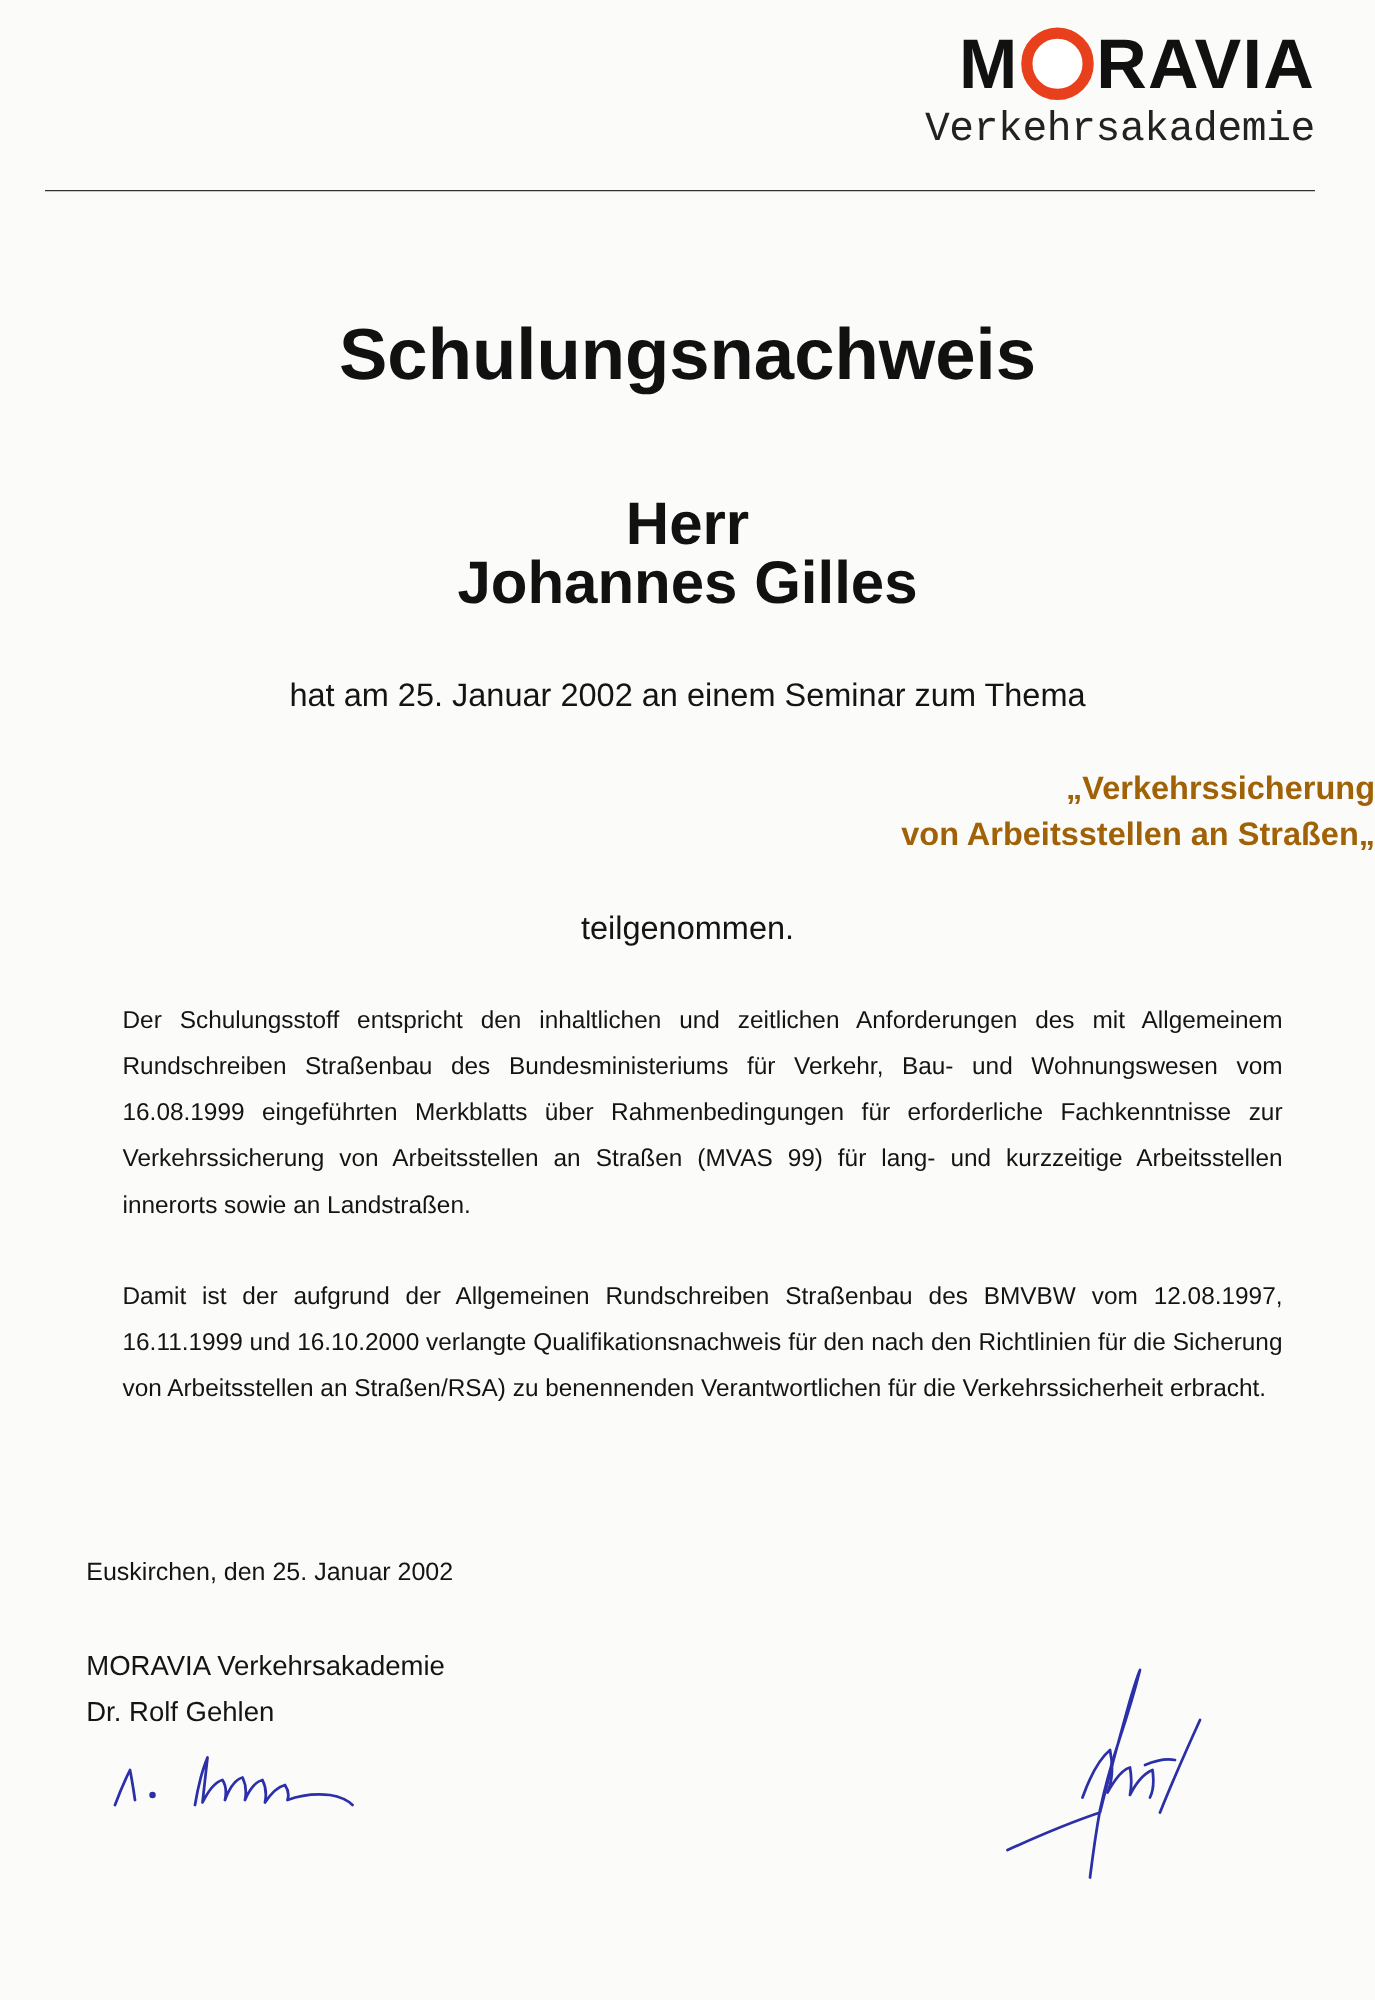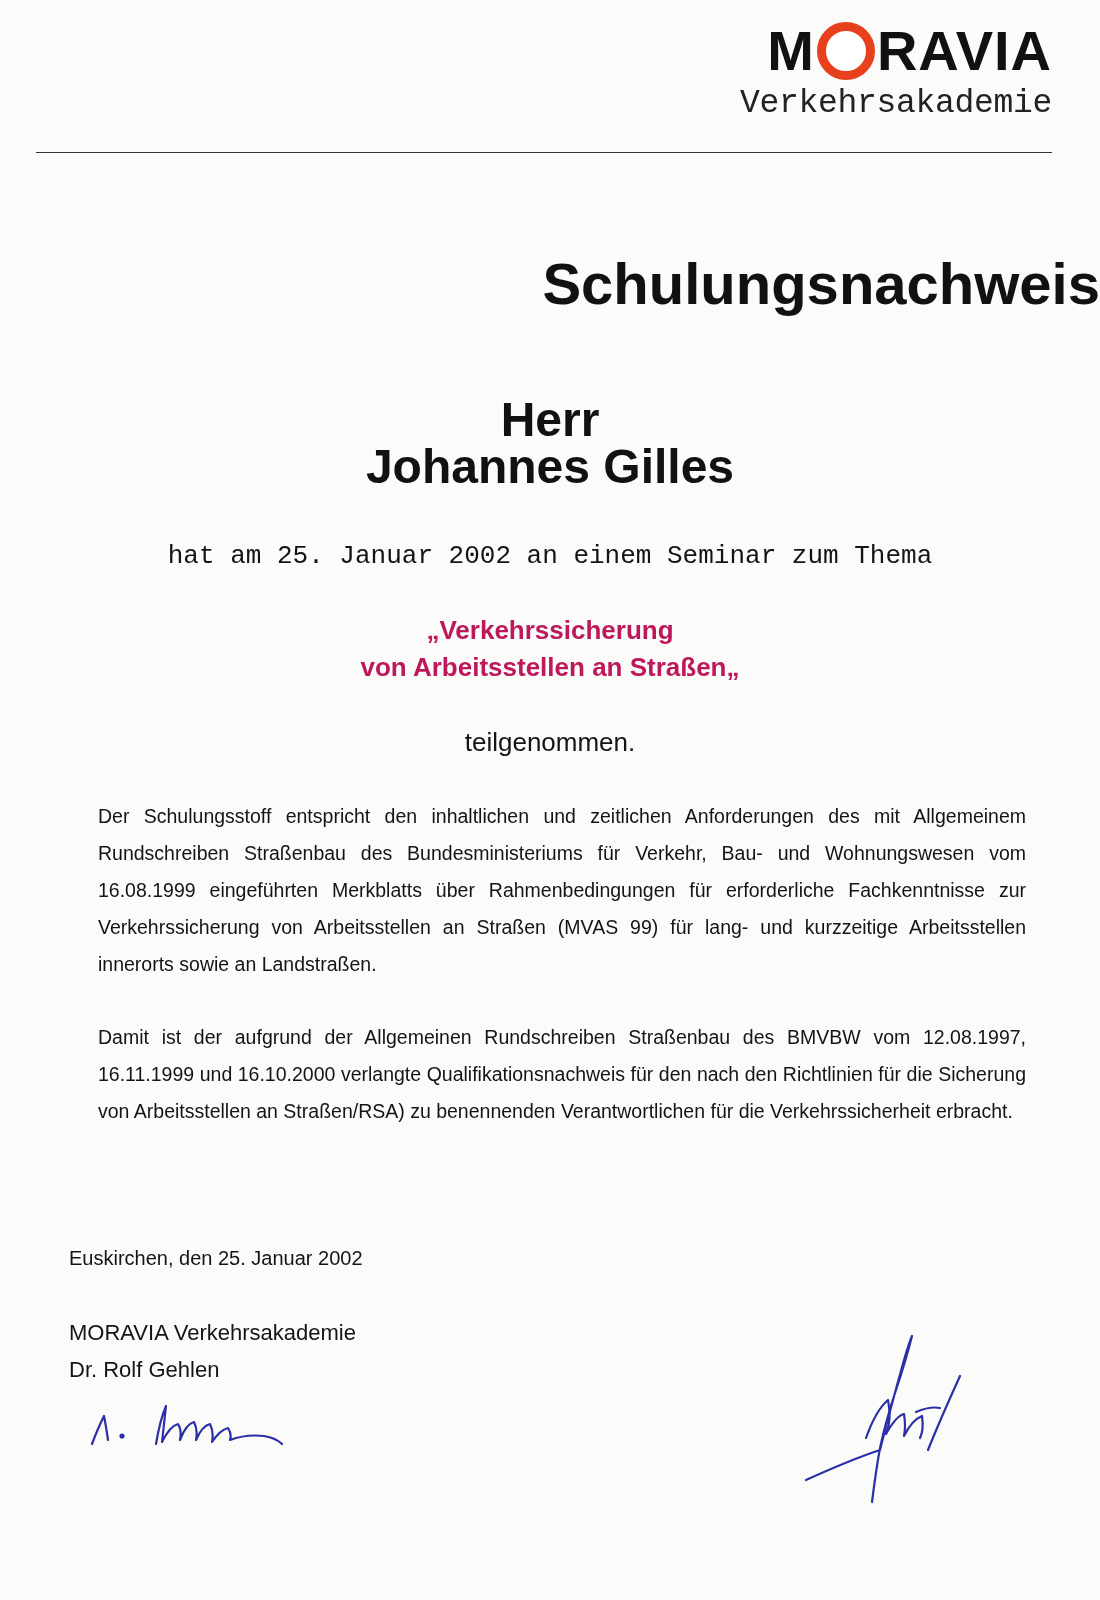--- a/index.html
+++ b/index.html
@@ -57,21 +57,21 @@
       right: 48px;
       top: 152px;
       height: 1px;
       background: #333;
     }
     .title {
       position: absolute;
       left: 0;
       right: 0;
       top: 252px;
-      text-align: right;
+      text-align: center;
       font-weight: bold;
       font-size: 58px;
       line-height: 64px;
       color: #111;
     }
     .recipient {
       position: absolute;
       left: 0;
       right: 0;
       top: 396px;
@@ -82,32 +82,31 @@
       color: #111;
     }
     .intro {
       position: absolute;
       left: 0;
       right: 0;
       top: 540px;
       text-align: center;
       font-size: 26px;
       line-height: 32px;
-      font-family: Liberation Mono, monospace;
     }
     .topic {
       position: absolute;
       left: 0;
       right: 0;
       top: 612px;
-      text-align: center;
+      text-align: right;
       font-weight: bold;
       font-size: 26px;
       line-height: 37px;
-      color: #be185d;
+      color: #a16207;
     }
     .participated {
       position: absolute;
       left: 0;
       right: 0;
       top: 726px;
       text-align: center;
       font-size: 26px;
       line-height: 32px;
     }

